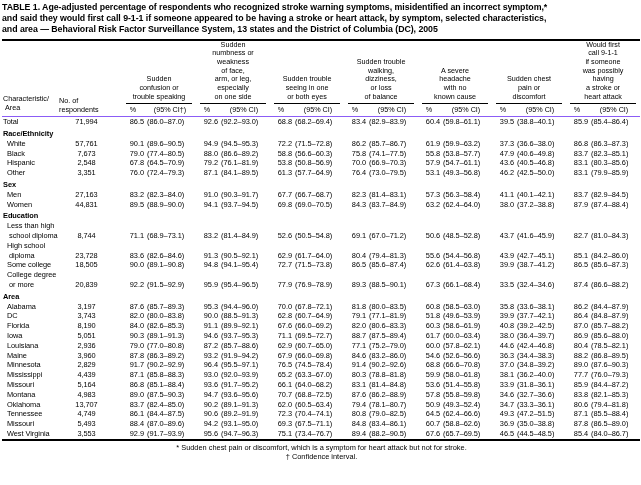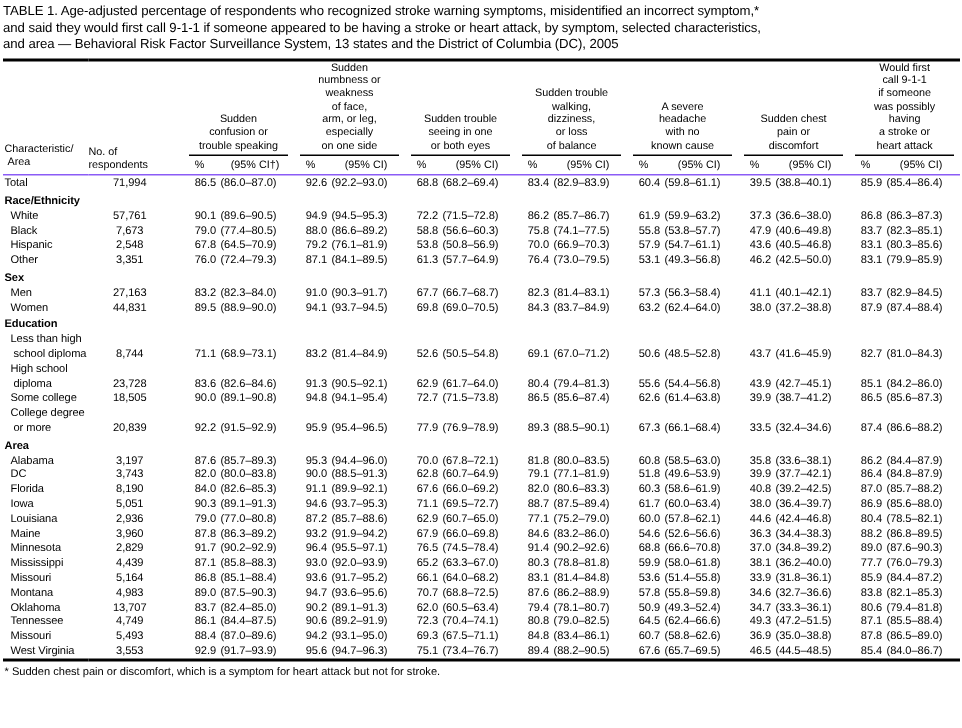--- a/index.html
+++ b/index.html
@@ -1,39 +1,39 @@
 <!DOCTYPE html>
 <html><head>
 <meta charset="utf-8">
 <style>
   html,body{margin:0;padding:0;background:#fff;}
   body{width:641px;height:485px;color:#000;font-family:"Liberation Sans","DejaVu Sans",sans-serif;overflow:hidden;}
   .page{padding:2px 1px 0 2px;}
-  .title{font-weight:normal;font-size:8.8px;line-height:11.2px;white-space:pre-wrap;letter-spacing:-0.05px;}
+  .title{font-weight:bold;font-size:8.8px;line-height:11.2px;white-space:pre-wrap;letter-spacing:-0.05px;}
   table{width:638px;border-collapse:collapse;table-layout:fixed;margin-top:3px;border-top:2px solid #000;border-bottom:2px solid #000;}
   col.c-label{width:57px}
   col.c-n{width:63px}
   col.c-pct{width:22px}
   col.c-ci{width:52px}
   thead th{font-weight:normal;font-size:7.2px;line-height:8.7px;vertical-align:bottom;padding:5px 0 0 0;}
   th.char-head{text-align:left;white-space:pre-wrap;padding-left:1px;padding-bottom:4px;}
   th.n-head{text-align:left;white-space:pre-wrap;padding-bottom:2px;}
   th.group{padding:0 4px;}
   .group-label{white-space:pre-wrap;text-align:center;border-bottom:1px solid #000;padding-bottom:1px;}
   th.pct-head{text-align:center;padding-bottom:2px;padding-top:2px;}
   th.ci-head{text-align:center;padding-bottom:2px;padding-top:2px;}
   tbody{border-top:1px solid #8b5cf6;}
   td{font-size:7.4px;line-height:9.8px;vertical-align:bottom;padding:0;letter-spacing:-0.05px;}
   td.label{white-space:pre-wrap;padding-left:5px;}
   td.row-total{padding-left:1px;}
   tr.section-row td{font-weight:bold;padding-left:1px;padding-top:2px;}
   td.n{text-align:center;padding-right:8px;}
   td.pct{text-align:right;}
   td.ci{text-align:left;padding-left:3px;}
-  .footnotes{font-size:7.4px;line-height:9.4px;margin-top:2px;padding-left:1px;}
+  .footnotes{font-size:7.4px;line-height:9.4px;margin-top:2px;padding-left:1px;text-align:center;}
   .footnotes div{white-space:pre-wrap;}
 </style>
 </head>
 <body>
 
 <div class="page">
   <div class="title">TABLE 1. Age-adjusted percentage of respondents who recognized stroke warning symptoms, misidentified an incorrect symptom,*
 and said they would first call 9-1-1 if someone appeared to be having a stroke or heart attack, by symptom, selected characteristics,
 and area — Behavioral Risk Factor Surveillance System, 13 states and the District of Columbia (DC), 2005</div>
   <table>
@@ -588,14 +588,15 @@
           <td class="ci">(65.7–69.5)</td>
           <td class="pct">46.5</td>
           <td class="ci">(44.5–48.5)</td>
           <td class="pct">85.4</td>
           <td class="ci">(84.0–86.7)</td>
         </tr>
       </tbody>
   </table>
   <div class="footnotes">
     <div>* Sudden chest pain or discomfort, which is a symptom for heart attack but not for stroke.</div>
+    <div>† Confidence interval.</div>
   </div>
 </div>
 
 </body></html>

